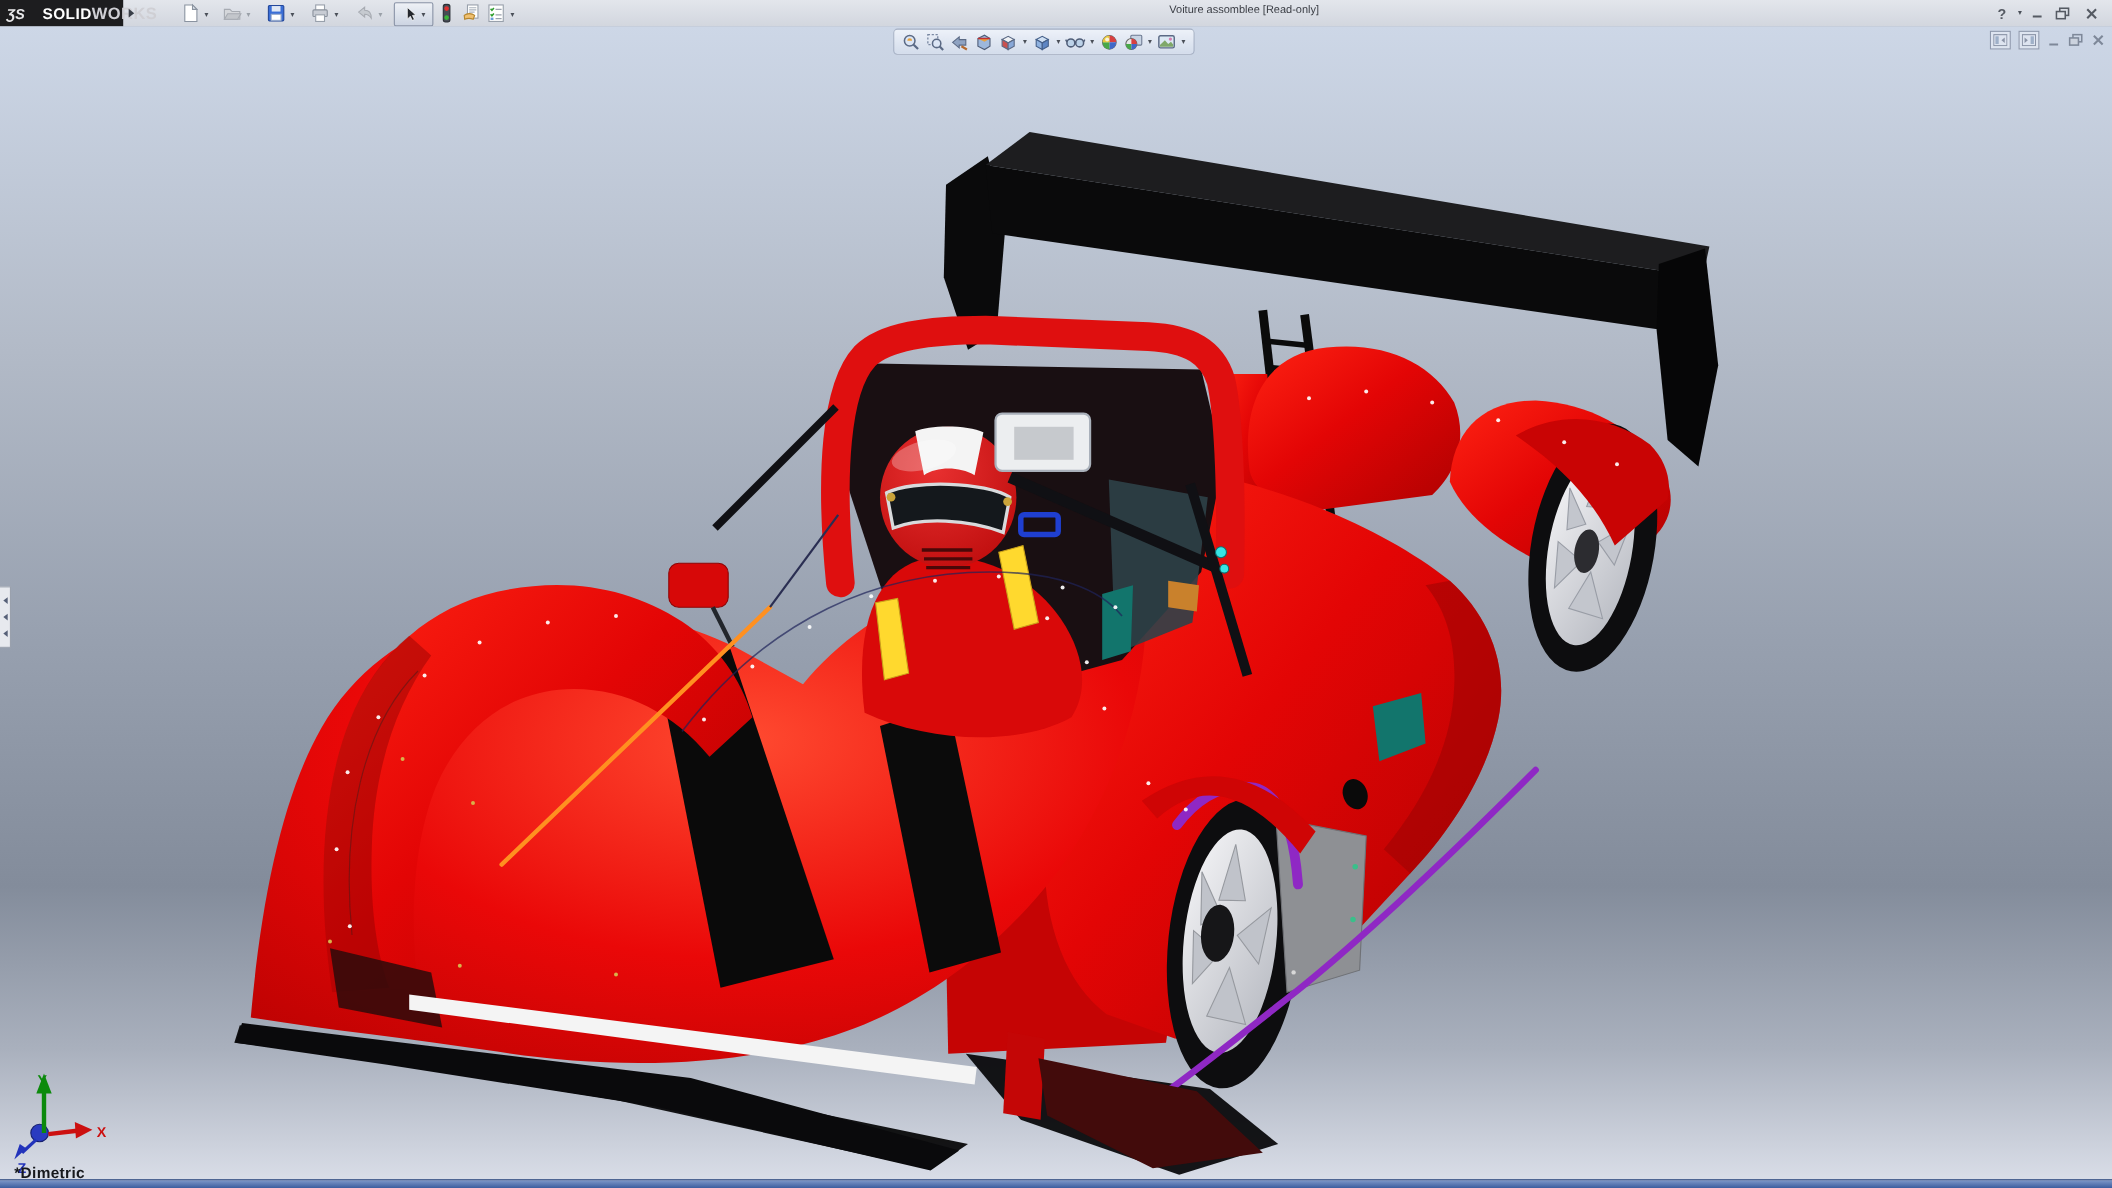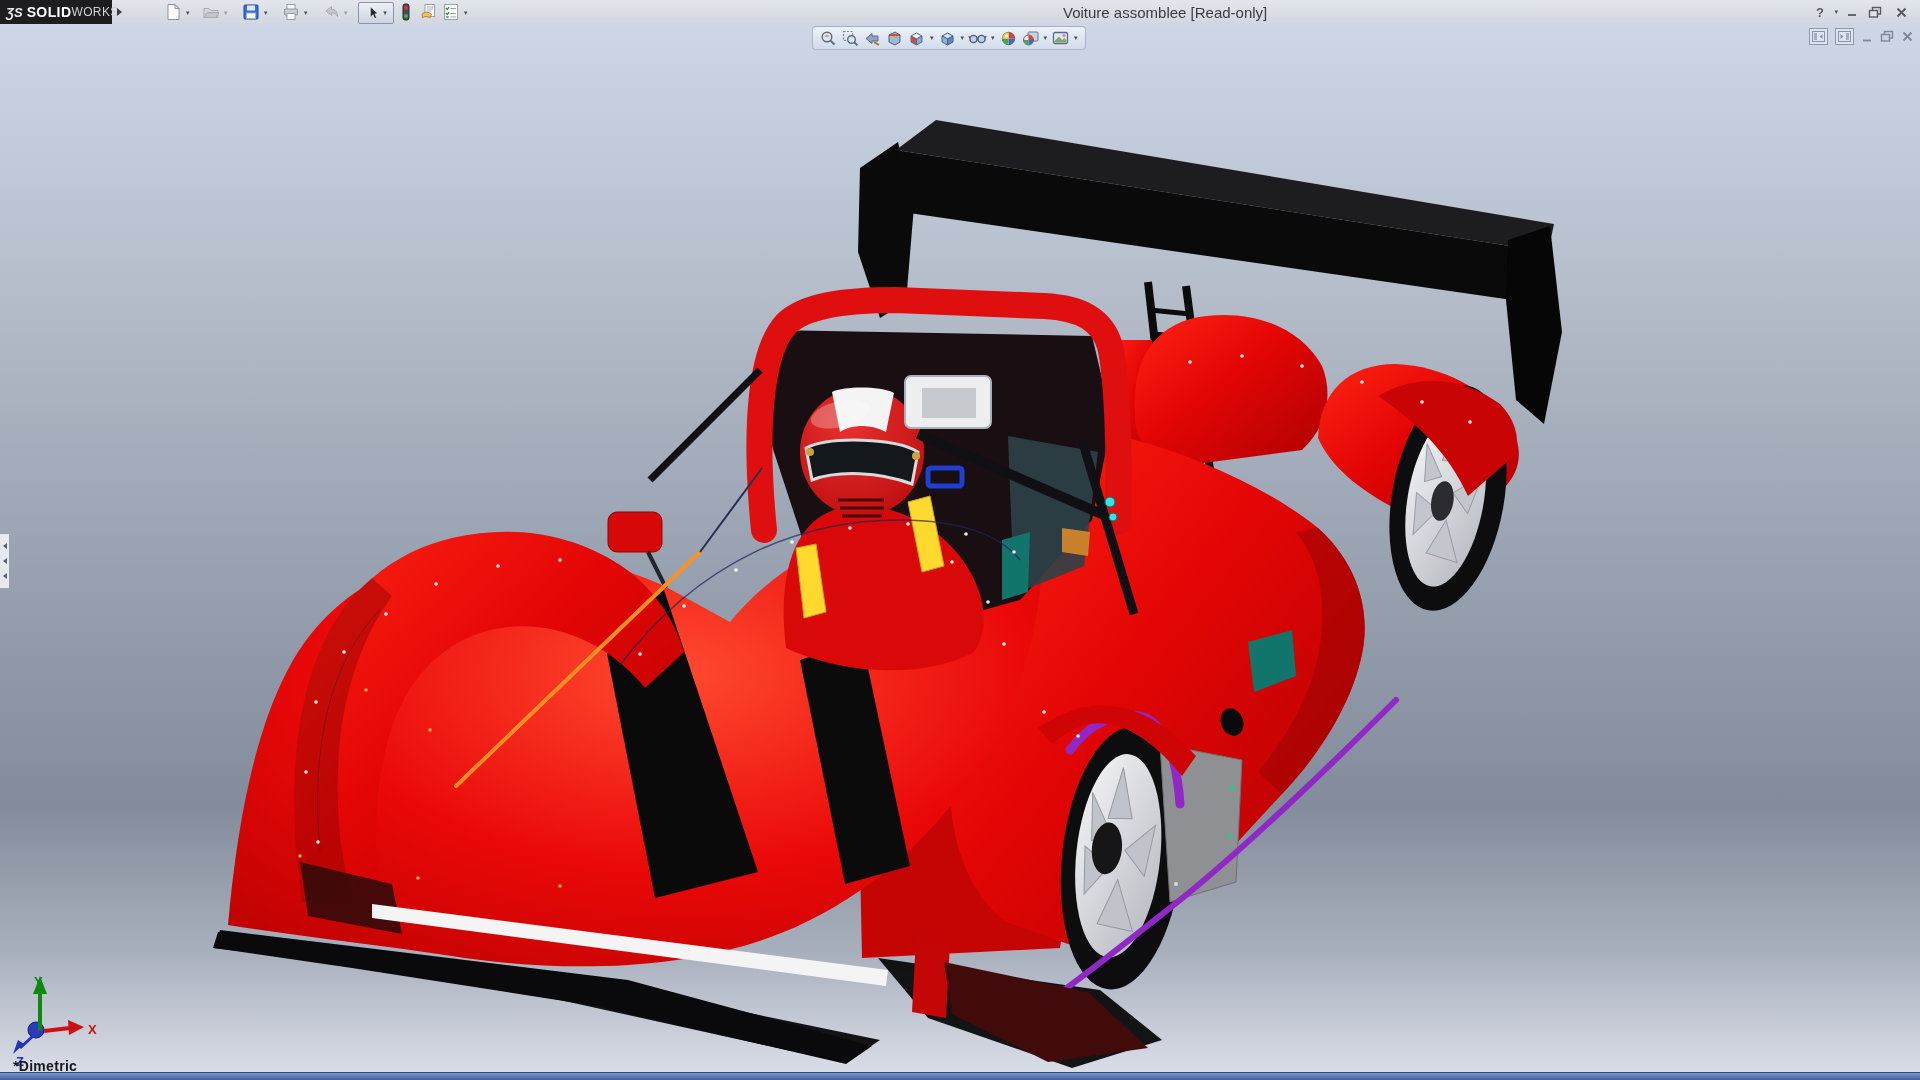--- a/index.html
+++ b/index.html
@@ -2,29 +2,29 @@
 <html><head>
 <meta charset="utf-8">
 <style>
   html,body{margin:0;padding:0;width:1920px;height:1080px;overflow:hidden;
     font-family:"Liberation Sans", sans-serif; background:#d9dce3;}
   
   #titlebar{position:absolute;left:0;top:0;width:1920px;height:24px;
     background:linear-gradient(#e3e6ec,#d2d6de);border-bottom:1px solid #aab0bc;}
   #logo{position:absolute;left:0;top:0;height:24px;width:112px;background:#1d1d1f;
     color:#fff;display:flex;align-items:center;padding-left:6px;box-sizing:border-box;}
-  #logo .mark{font-style:italic;font-weight:bold;font-size:13px;margin-right:4px;color:#e8e8ea;}
+  #logo .mark{font-style:italic;font-weight:bold;font-size:13px;margin-right:16px;color:#e8e8ea;}
   #logo .solid{font-weight:bold;font-size:14px;letter-spacing:.4px;}
-  #logo .works{font-weight:normal;font-size:12px;letter-spacing:.4px;color:#cfcfd4;}
+  #logo .works{font-weight:bold;font-size:15px;letter-spacing:.4px;color:#cfcfd4;}
   #logo-expand{position:absolute;left:113px;top:4px;width:12px;height:16px;display:flex;align-items:center;justify-content:center;}
   #logo-expand .tri{width:0;height:0;border-left:5px solid #3a3f48;border-top:4px solid transparent;border-bottom:4px solid transparent;}
   .tb-btn{position:absolute;top:2px;width:22px;height:20px;display:flex;align-items:center;justify-content:center;}
   .tb-btn.active{border:1px solid #8a94a8;background:linear-gradient(#eef1f6,#ccd4e2);border-radius:2px;}
   .dd{position:absolute;top:9px;font-size:7px;color:#4a4f58;font-family:"DejaVu Sans",sans-serif;}
-  #doc-title{position:absolute;left:1063px;top:4px;font-size:15px;color:#3a3d44;white-space:nowrap;}
+  #doc-title{position:absolute;left:1063px;top:4px;font-size:10px;color:#3a3d44;white-space:nowrap;}
   .winctl{position:absolute;top:3px;height:18px;display:flex;align-items:center;justify-content:center;color:#555a63;}
   .winctl svg{display:block;}
   
   #viewport{position:absolute;left:0;top:24px;width:1920px;height:1056px;
     background:linear-gradient(180deg,#cdd7e7 0%,#b2bac7 28%,#98a1b0 52%,#838c9b 74%,#a9b0bd 88%,#dce0ea 100%);}
   #scene-svg{position:absolute;left:0;top:-24px;width:1920px;height:1080px;}
   
   #headsup{position:absolute;left:812px;top:2px;height:22px;padding:0 6px;display:flex;align-items:center;gap:3px;
     background:linear-gradient(rgba(246,249,253,.78),rgba(213,222,237,.78));
     border:1px solid rgba(128,140,164,.55);border-radius:4px;}

